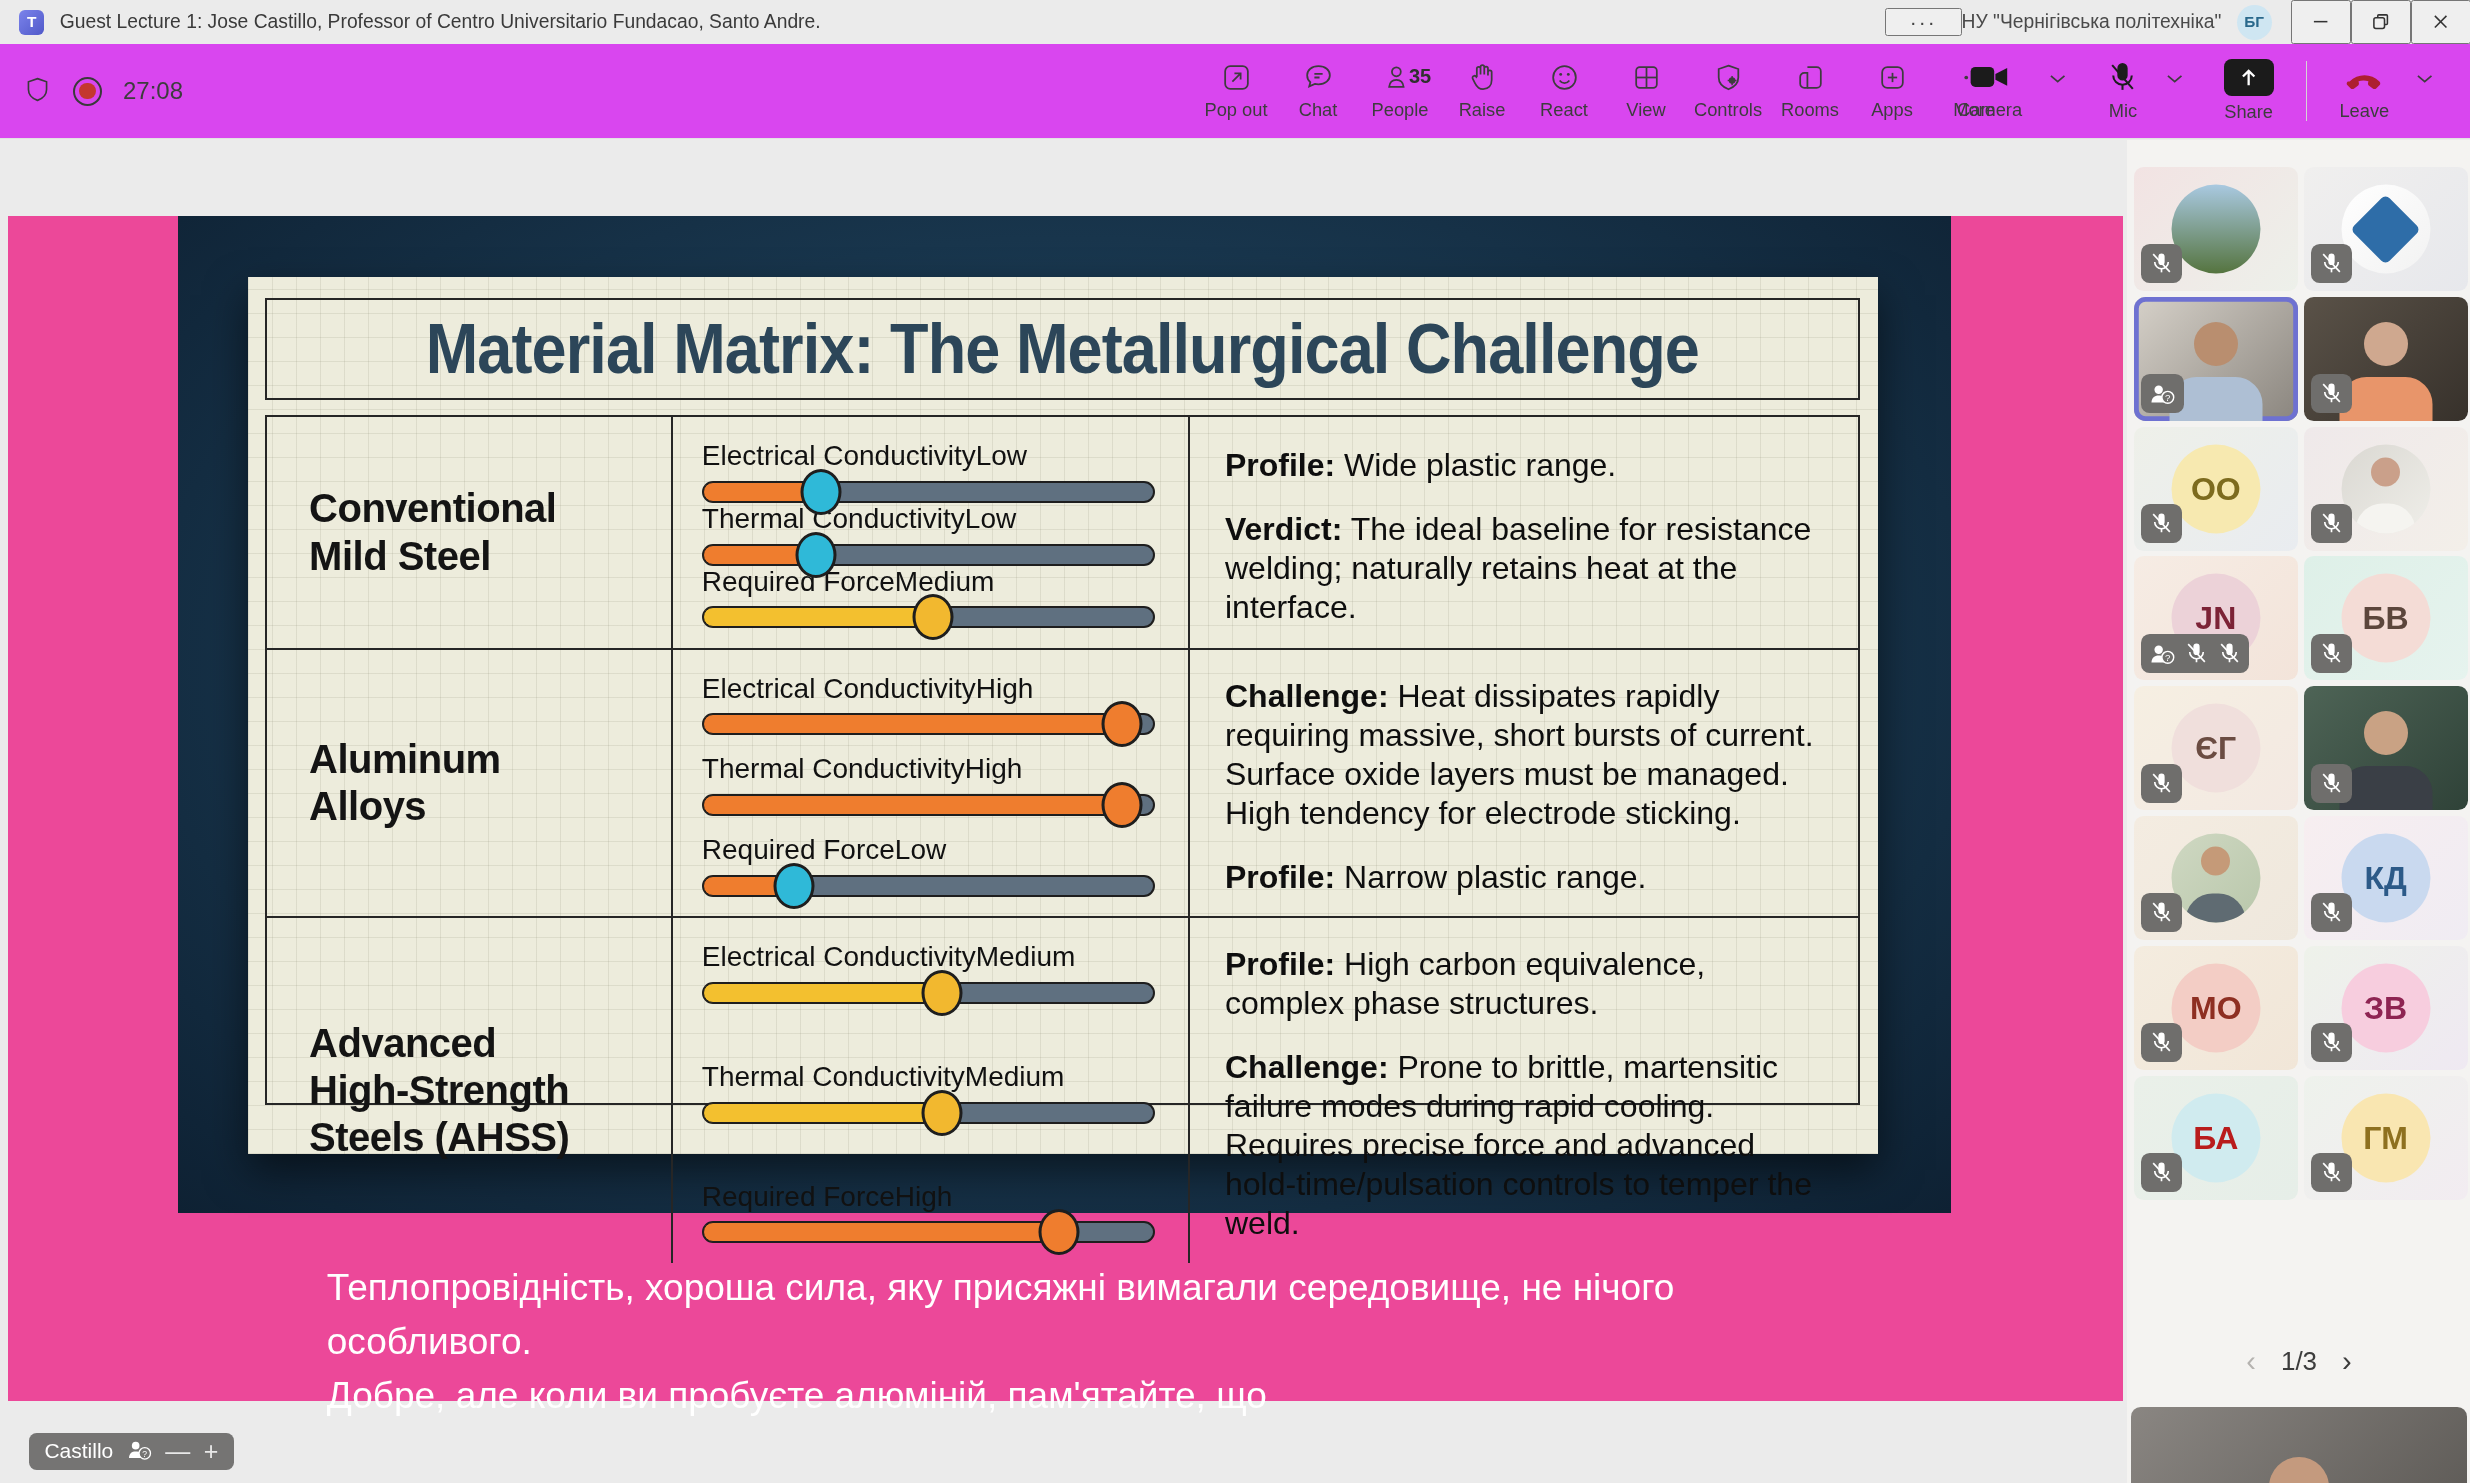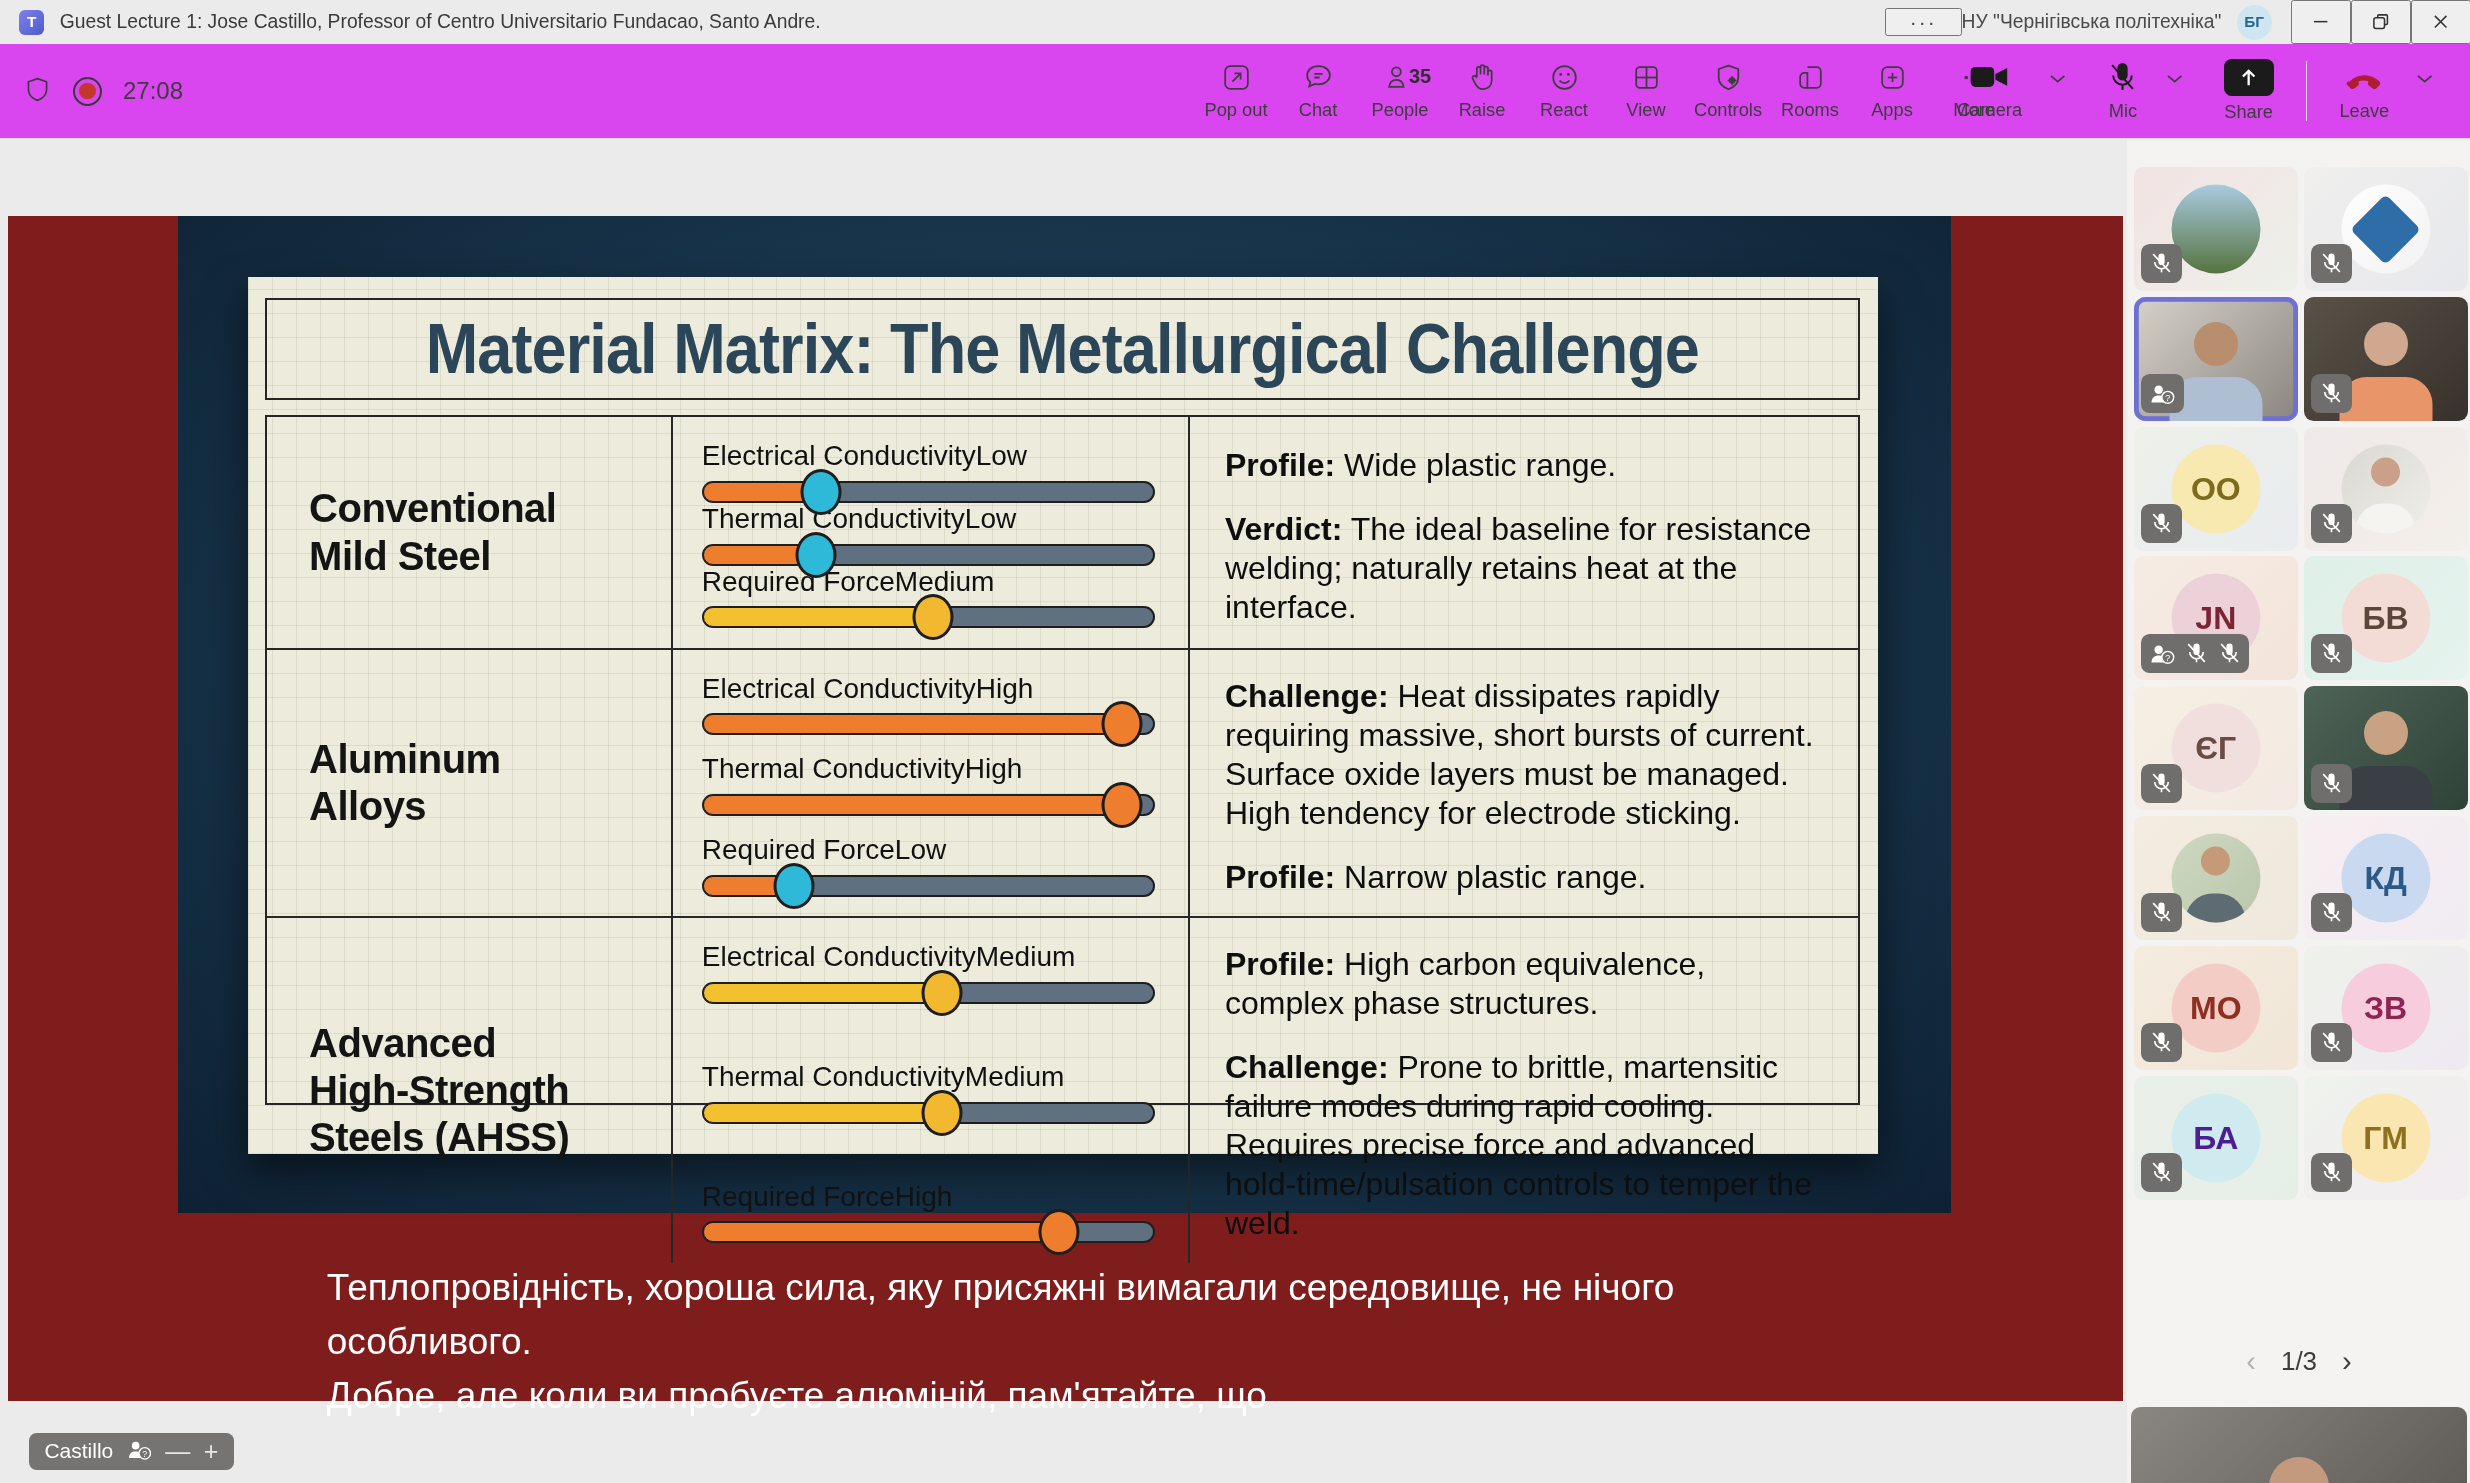--- a/index.html
+++ b/index.html
@@ -42,21 +42,21 @@
   #toolbar-right { position:absolute; right:28px; display:flex; align-items:center; gap:17px; }
   .tb-big { display:flex; flex-direction:column; align-items:center; gap:4.8px; font-size:18.3px;
             color:#3d3d3d; background:none; border:none; }
   .chev { color:#3d3d3d; padding:0 9.7px; margin-bottom:21px; background:none; border:none; }
   .share-chip { width:50px; height:37px; background:#1b1b1b; border-radius:7.7px; display:flex;
             align-items:center; justify-content:center; }
   .tb-divider { width:1px; height:60px; background:#d4d4d4; margin:0 15.4px; }
 
   
   #main { position:absolute; top:140px; left:0; right:0; bottom:0; background:#ebebeb; }
-  #stage { position:absolute; left:7.7px; top:76px; width:2115px; height:1185px; background:#7f1d1d; }
+  #stage { position:absolute; left:7.7px; top:76px; width:2115px; height:1185px; background:#ec4899; }
   #slide-area { position:absolute; left:170px; top:0; width:1773px; height:997px;
       background:radial-gradient(ellipse at 50% 45%, #24506e 0%, #18354c 55%, #0e2133 100%); }
   #slide-card { position:absolute; left:70px; top:61px; width:1630px; height:877px;
       background-color:#edecdc;
       background-image:
         repeating-linear-gradient(0deg, rgba(110,110,85,.13) 0 1px, transparent 1px 24px),
         repeating-linear-gradient(90deg, rgba(110,110,85,.13) 0 1px, transparent 1px 24px);
       box-shadow:0 17.4px 39px rgba(0,0,0,.55); }
   #slide-title-box { margin:21px 17.4px 15.4px 17.4px; height:102px; border:2.9px solid #262626;
       display:flex; align-items:center; justify-content:center; }
@@ -613,21 +613,21 @@
               <svg width="25" height="25" viewBox="0 0 24 24" fill="none" stroke="#fff" stroke-width="1.6">
                 <rect x="9" y="2.5" width="6" height="11" rx="3" fill="#fff" stroke="none"></rect>
                 <path d="M5.5 10.5a6.5 6.5 0 0 0 13 0"></path>
                 <line x1="12" y1="17" x2="12" y2="20.5"></line>
                 <line x1="4" y1="3" x2="20" y2="20"></line>
               </svg>
             </div>
           </div>
           <div class="tile" style="background: linear-gradient(135deg, rgb(234, 240, 233), rgb(230, 238, 232));">
             <div class="avatar-circle" style="background:#d0ebef">
-              <span class="initials" style="color:#4c1d95">БА</span>
+              <span class="initials" style="color:#b91c1c">БА</span>
             </div>
             <div class="badge-box">
               <svg width="25" height="25" viewBox="0 0 24 24" fill="none" stroke="#fff" stroke-width="1.6">
                 <rect x="9" y="2.5" width="6" height="11" rx="3" fill="#fff" stroke="none"></rect>
                 <path d="M5.5 10.5a6.5 6.5 0 0 0 13 0"></path>
                 <line x1="12" y1="17" x2="12" y2="20.5"></line>
                 <line x1="4" y1="3" x2="20" y2="20"></line>
               </svg>
             </div>
           </div>

